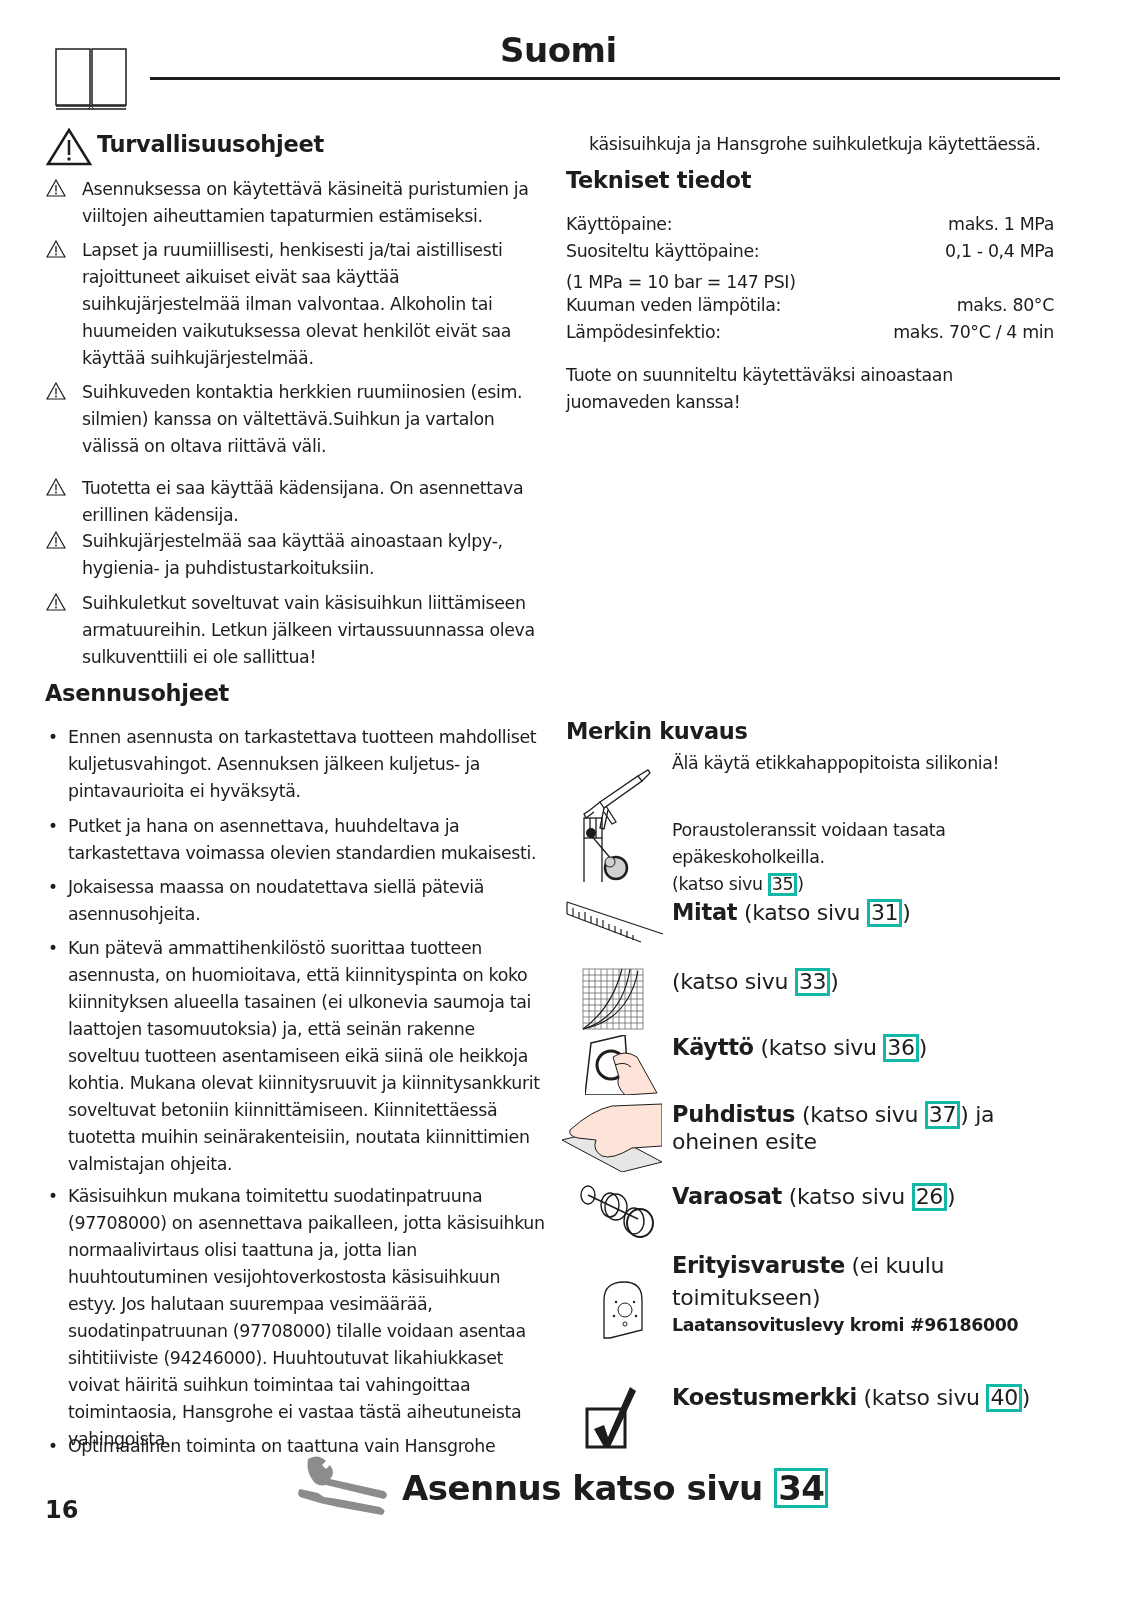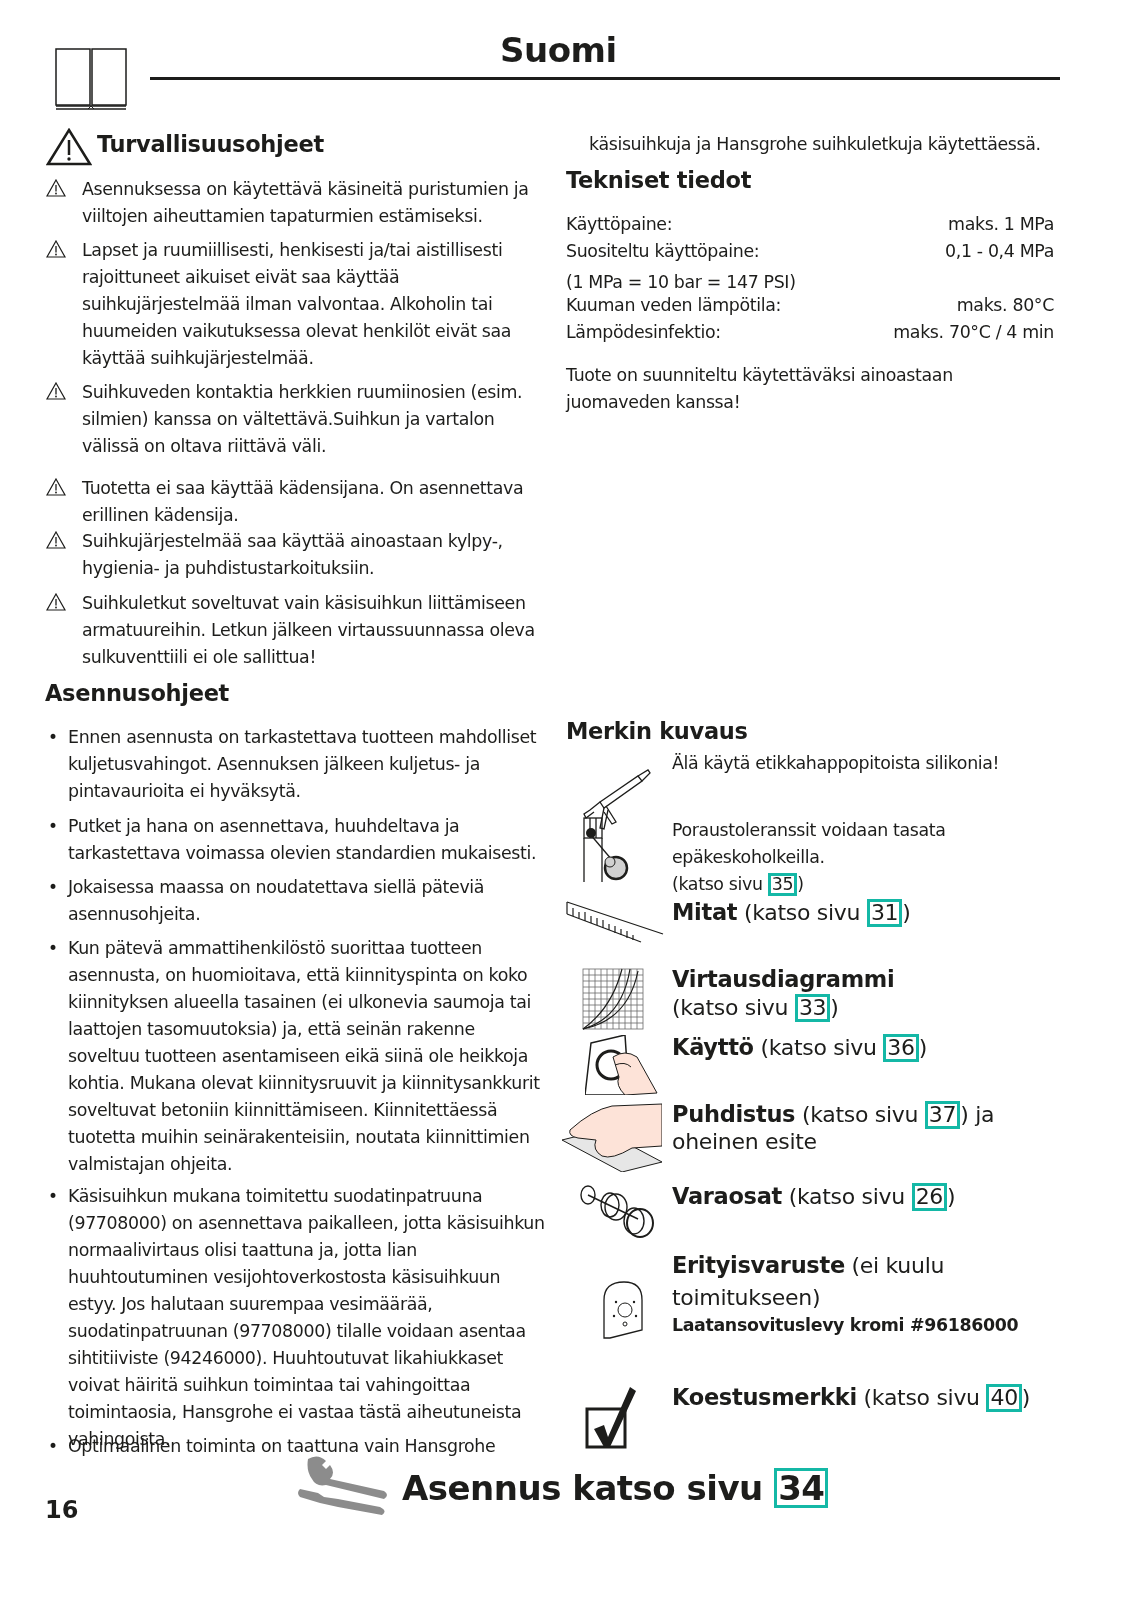--- a/index.html
+++ b/index.html
@@ -238,21 +238,20 @@
       <line x1="1" y1="49" x2="61" y2="49"></line>
       <line x1="1" y1="55" x2="61" y2="55"></line>
   </g>
   <g fill="none" stroke="#1d1d1b" stroke-width="1.2">
     <path d="M1 61 Q40 50 48 1"></path>
       <path d="M1 61 Q46 52 56 3"></path>
       <path d="M1 61 Q30 40 40 1"></path>
   </g>
 </svg>
 <div class="sym-text" style="top:966px;">
-  <div class="sym-title">Virtausdiagrammi</div>
   <div class="sym-norm" style="margin-top:2px;"><span>(katso sivu </span><span class="page-ref">33</span><span>)</span></div>
 </div>
 
 <svg class="sym-icon" style="left:585px;top:1035px;width:76px;height:60px;" viewBox="0 0 76 60">
   <path d="M6 8 L40 0 L44 60 L0 60 Z" fill="#fff" stroke="#1d1d1b" stroke-width="1.5"></path>
   <circle cx="26" cy="30" r="14" fill="none" stroke="#1d1d1b" stroke-width="3"></circle>
   <path d="M28 22 Q40 14 52 22 L72 58 L40 60 Q30 50 34 42 Z" fill="#fde3d8" stroke="#1d1d1b" stroke-width="1"></path>
   <path d="M30 30 Q40 26 46 32" fill="none" stroke="#1d1d1b" stroke-width="1"></path>
 </svg>
 <div class="sym-text" style="top:1034px;">

